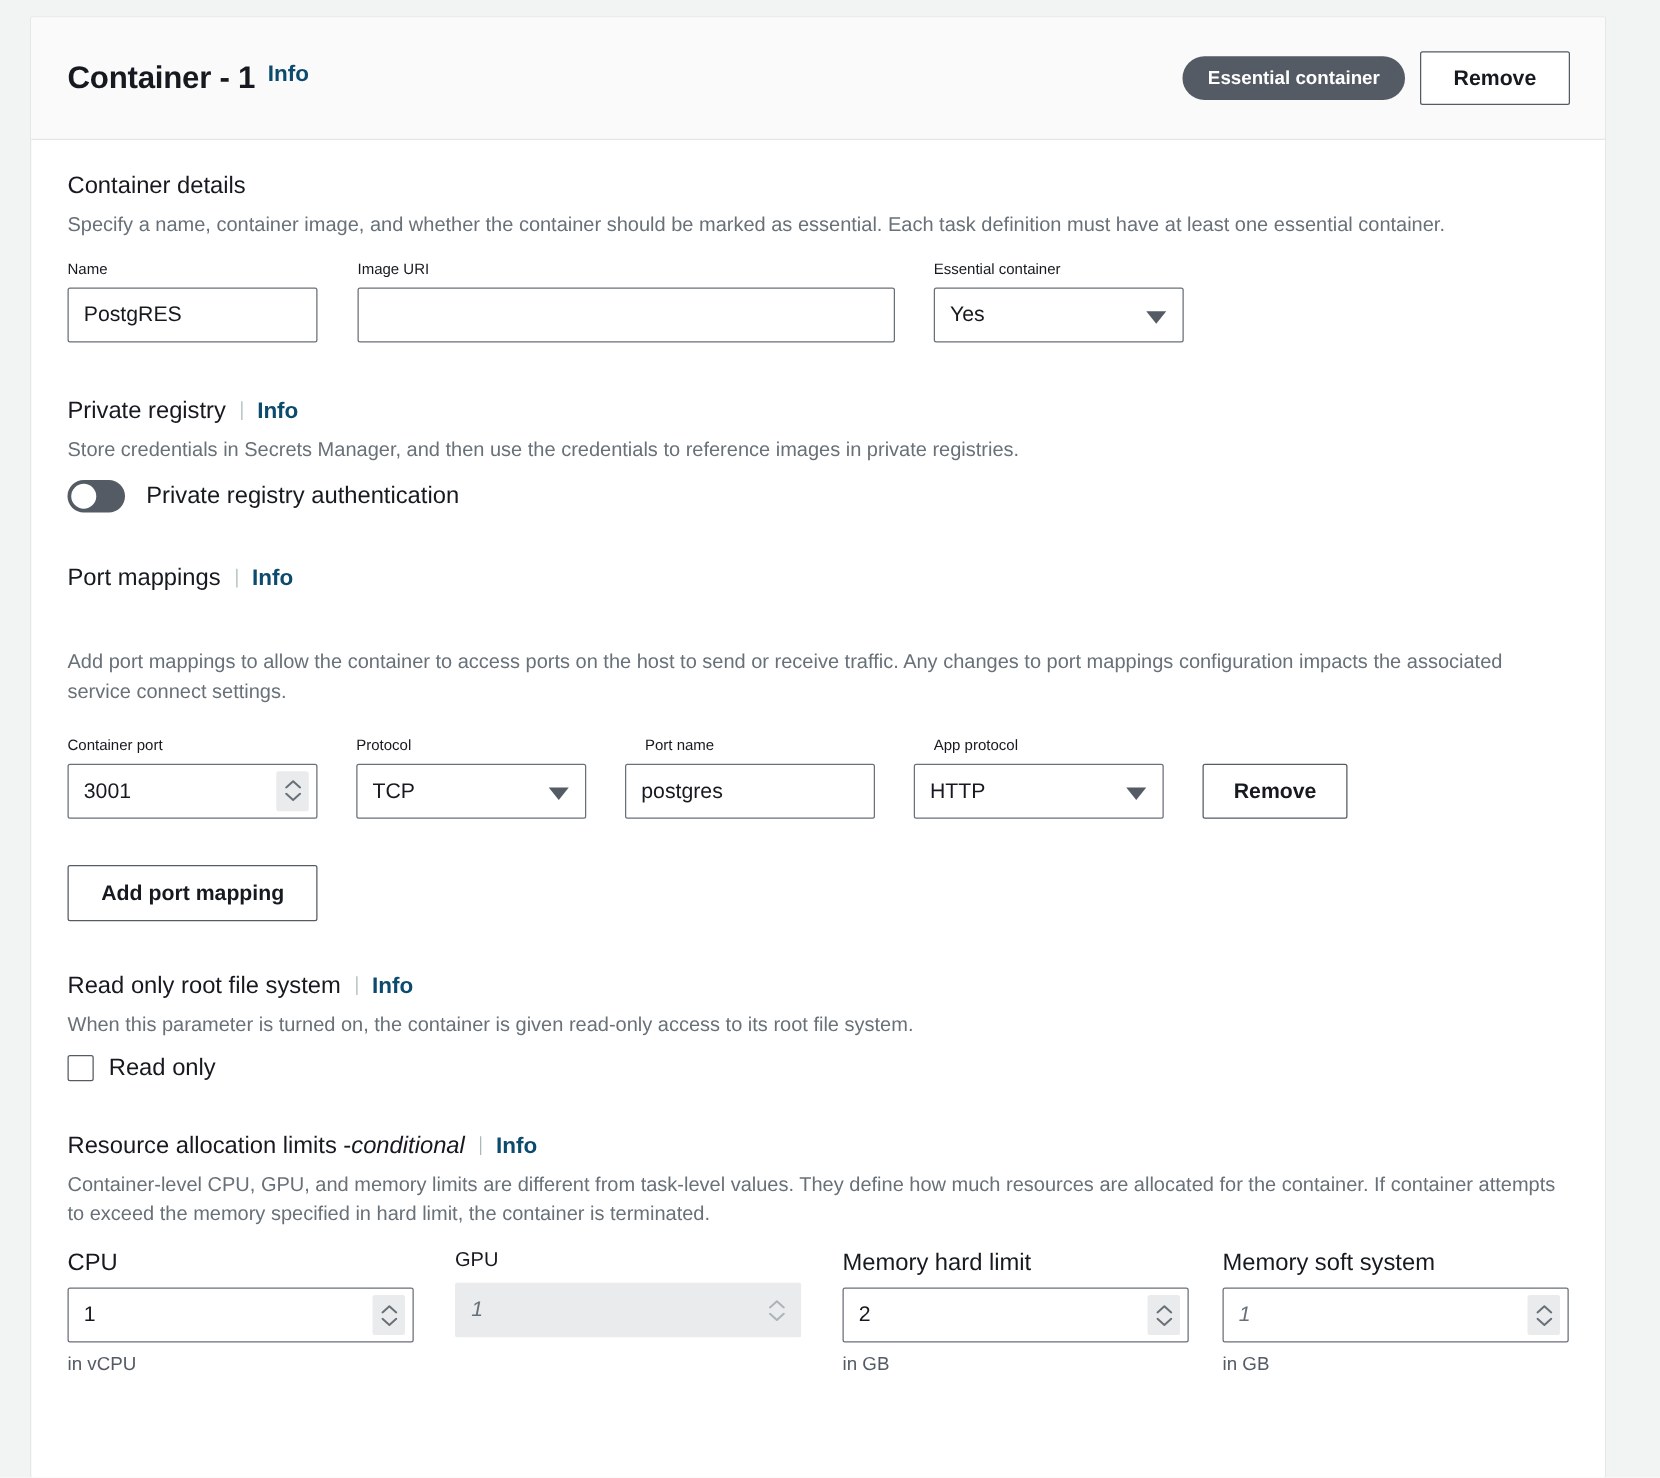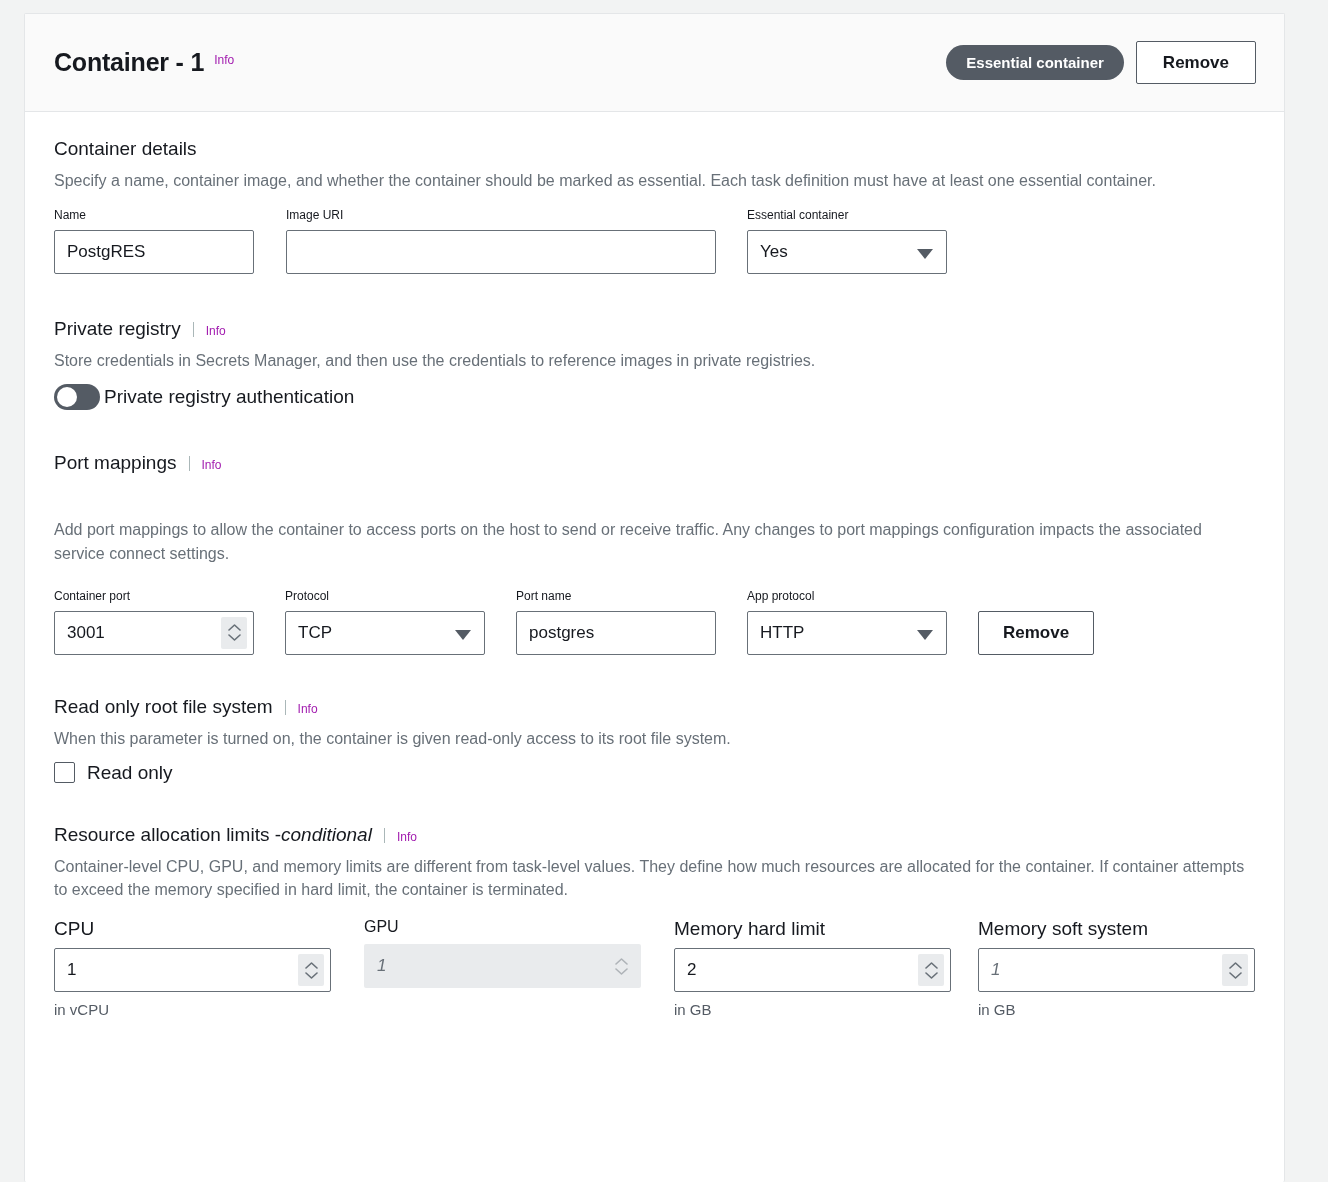--- a/index.html
+++ b/index.html
@@ -24,21 +24,21 @@
     border-bottom: 1px solid #e4e6e8;
     height: 98px;
     display: flex; align-items: center;
     padding: 0 28px 0 29px;
   }
   .panel-title {
     font-size: 25px; font-weight: bold;
     color: #16191f; letter-spacing: -0.2px;
   }
   .info-link {
-    color: #a21caf; font-size: 12px; font-weight: normal;
+    color: #0c4a6e; font-size: 18px; font-weight: bold;
     margin-left: 10px; cursor: pointer; text-decoration: none;
     position: relative; top: -3px;
   }
   .header-right { margin-left: auto; display: flex; align-items: center; gap: 12px; }
   .badge-essential {
     background: #545b64; color: #ffffff;
     font-size: 15px; font-weight: bold;
     padding: 9px 20px; border-radius: 18px;
     white-space: nowrap;
   }
@@ -109,21 +109,21 @@
   }
   .num-wrap .spin svg { display: block; }
   .num-wrap .inp { padding-right: 42px; }
 
   .inp.disabled {
     background: #e9ebed; border-color: transparent;
     color: #879596;
   }
   .num-wrap.disabled .spin { background: transparent; opacity: .45; }
 
-  .toggle-row { display: flex; align-items: center; gap: 4px; margin-top: 4px; text-align: center; }
+  .toggle-row { display: flex; align-items: center; gap: 17px; margin-top: 4px; text-align: center; }
   .toggle {
     width: 46px; height: 26px; border-radius: 13px;
     background: #545b64; position: relative;
     cursor: pointer; flex: none;
   }
   .toggle .knob {
     position: absolute; top: 3px; left: 3px;
     width: 20px; height: 20px; border-radius: 50%;
     background: #ffffff;
   }
@@ -214,34 +214,35 @@
           <input class="inp" type="text" value="3001" style="">
           <span class="spin">
             <svg width="13" height="7" viewBox="0 0 13 7">
                 <path d="M1 6 L6.5 1 L12 6" fill="none" stroke="#687078" stroke-width="1.6" stroke-linecap="round" stroke-linejoin="round"></path>
               </svg>
             <svg width="13" height="7" viewBox="0 0 13 7">
                 <path d="M1 1 L6.5 6 L12 1" fill="none" stroke="#687078" stroke-width="1.6" stroke-linecap="round" stroke-linejoin="round"></path>
               </svg>
           </span>
         </div>
-        <div class="select-wrap" style="width:200px; margin-right:31px;">
+        <div class="select-wrap" style="width:184px; margin-right:31px;">
           <input class="inp" readonly="" type="text" value="TCP" style="">
           <span class="arrow"></span>
         </div>
         <div style="width:200px; margin-right:31px;">
           <input class="inp" type="text" value="postgres" style="">
         </div>
         <div class="select-wrap" style="width:200px; margin-right:31px;">
           <input class="inp" readonly="" type="text" value="HTTP" style="">
           <span class="arrow"></span>
         </div>
         <button class="btn" style="height:44px; padding:0 24px; font-size:17px;">Remove</button>
       </div>
 
+      <button class="btn" style="margin-top:37px; padding:13px 26px;">Add port mapping</button>
     </div>
 
     <div class="section" style="margin-top:41px;">
       <div class="sec-head">
         <span>Read only root file system</span>
         <span class="sep"></span>
         <a class="info-link" style="margin-left:0; top:0;">Info</a>
       </div>
       <p class="sec-desc" style="margin-bottom:12px;">When this parameter is turned on, the container is given read-only access to its root file system.</p>
       <div class="check-row">

